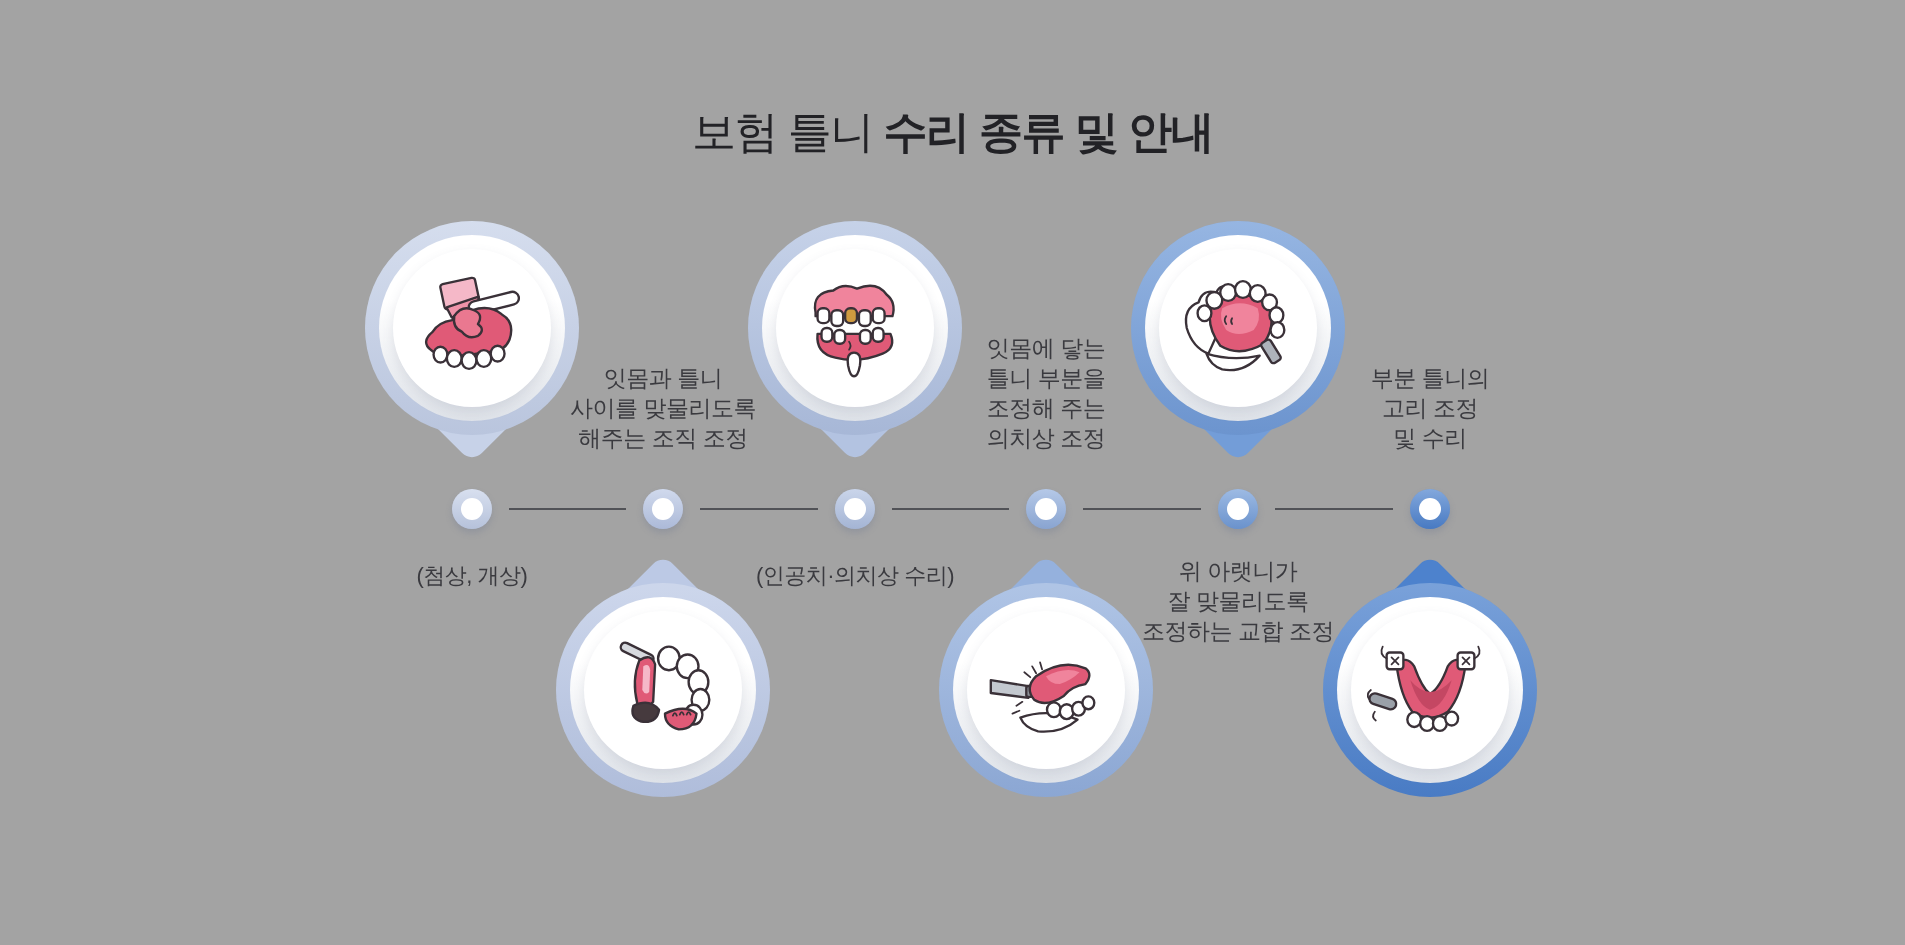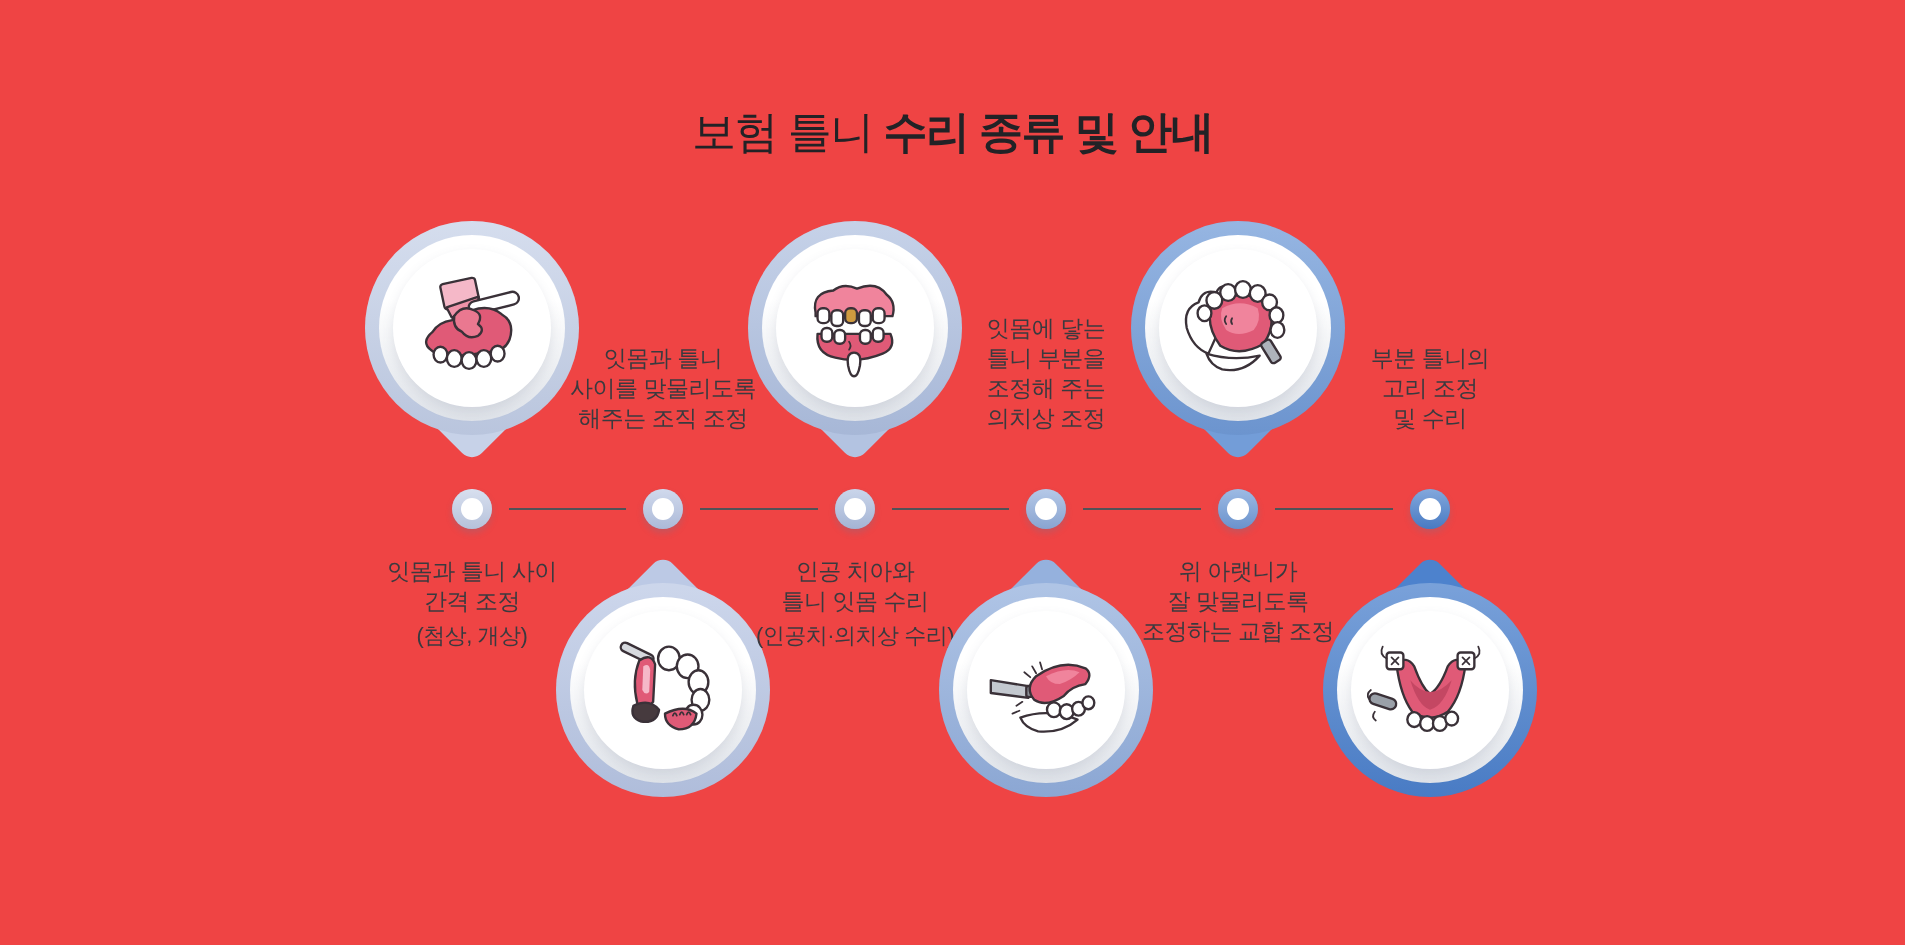--- a/index.html
+++ b/index.html
@@ -1,21 +1,21 @@
 <!DOCTYPE html>
 <html><head>
 <meta charset="utf-8">
 <style>
   html,body{margin:0;padding:0;}
   body{
     width:1905px;height:945px;overflow:hidden;
     font-family:"Liberation Sans","DejaVu Sans",sans-serif;
     background:#edeff3;
   }
-  .stage{position:relative;width:1905px;height:945px;background:#ef4444;}
+  .stage{position:relative;width:1905px;height:945px;background:#a3a3a3;}
 
   
   .title{
     position:absolute;top:106px;left:0;width:100%;
     text-align:center;font-size:44px;line-height:52px;
     color:#222226;letter-spacing:-1.5px;
   }
   .title .t-normal{font-weight:500;}
   .title .t-bold{font-weight:800;}
 
@@ -57,21 +57,21 @@
     box-shadow:0 5px 12px rgba(90,100,125,.14);
   }
   .content svg{width:138px;height:138px;display:block;}
 
   
   .label{
     position:absolute;left:-140px;width:280px;text-align:center;
     color:#3a3a3f;
   }
   .label.label-top{top:556px;}
-  .label.label-bottom{bottom:512px;}
+  .label.label-bottom{bottom:492px;}
   .label .main{font-size:23px;line-height:30px;font-weight:400;white-space:pre-line;letter-spacing:-0.5px;}
   .label .sub{font-size:22px;line-height:24px;margin-top:8px;letter-spacing:-0.5px;white-space:pre-line;}
   .label .sub:empty{display:none;}
 
   .ill{stroke:#3a3138;stroke-width:2.4;stroke-linejoin:round;stroke-linecap:round;}
   .thin{stroke:#3a3138;stroke-width:1.8;fill:none;stroke-linecap:round;}
 </style>
 </head>
 <body>
 
@@ -108,22 +108,20 @@
             <ellipse cx="96" cy="96" rx="7" ry="8" fill="#ffffff"></ellipse>
           </g>
         </svg>
       </div>
         </div>
     </div>
     <div class="dot" style="background-color: rgb(199, 210, 232);">
         <span class="dot-core"></span>
       </div>
     <div class="label label-top">
-      <div class="main">잇몸과 틀니 사이
-간격 조정</div>
       <div class="sub">(첨상, 개상)</div>
     </div>
   </div>
 
   <div class="node" style="left:663px;">
     <div class="tail tail-bottom" style="background-color: rgb(188, 201, 229);"></div>
     <div class="ring ring-bottom" style="background-color: rgb(188, 201, 229);">
       <div class="hole">
           <div class="content">
         <svg viewBox="0 0 140 140">
@@ -177,22 +175,20 @@
           </g>
           <path class="thin" d="M64 84 q3 4 0 8"></path>
         </svg>
       </div>
         </div>
     </div>
     <div class="dot" style="background-color: rgb(179, 195, 225);">
         <span class="dot-core"></span>
       </div>
     <div class="label label-top">
-      <div class="main">인공 치아와
-틀니 잇몸 수리</div>
       <div class="sub">(인공치·의치상 수리)</div>
     </div>
   </div>
 
   <div class="node" style="left:1046px;">
     <div class="tail tail-bottom" style="background-color: rgb(149, 177, 221);"></div>
     <div class="ring ring-bottom" style="background-color: rgb(149, 177, 221);">
       <div class="hole">
           <div class="content">
         <svg viewBox="0 0 140 140">

